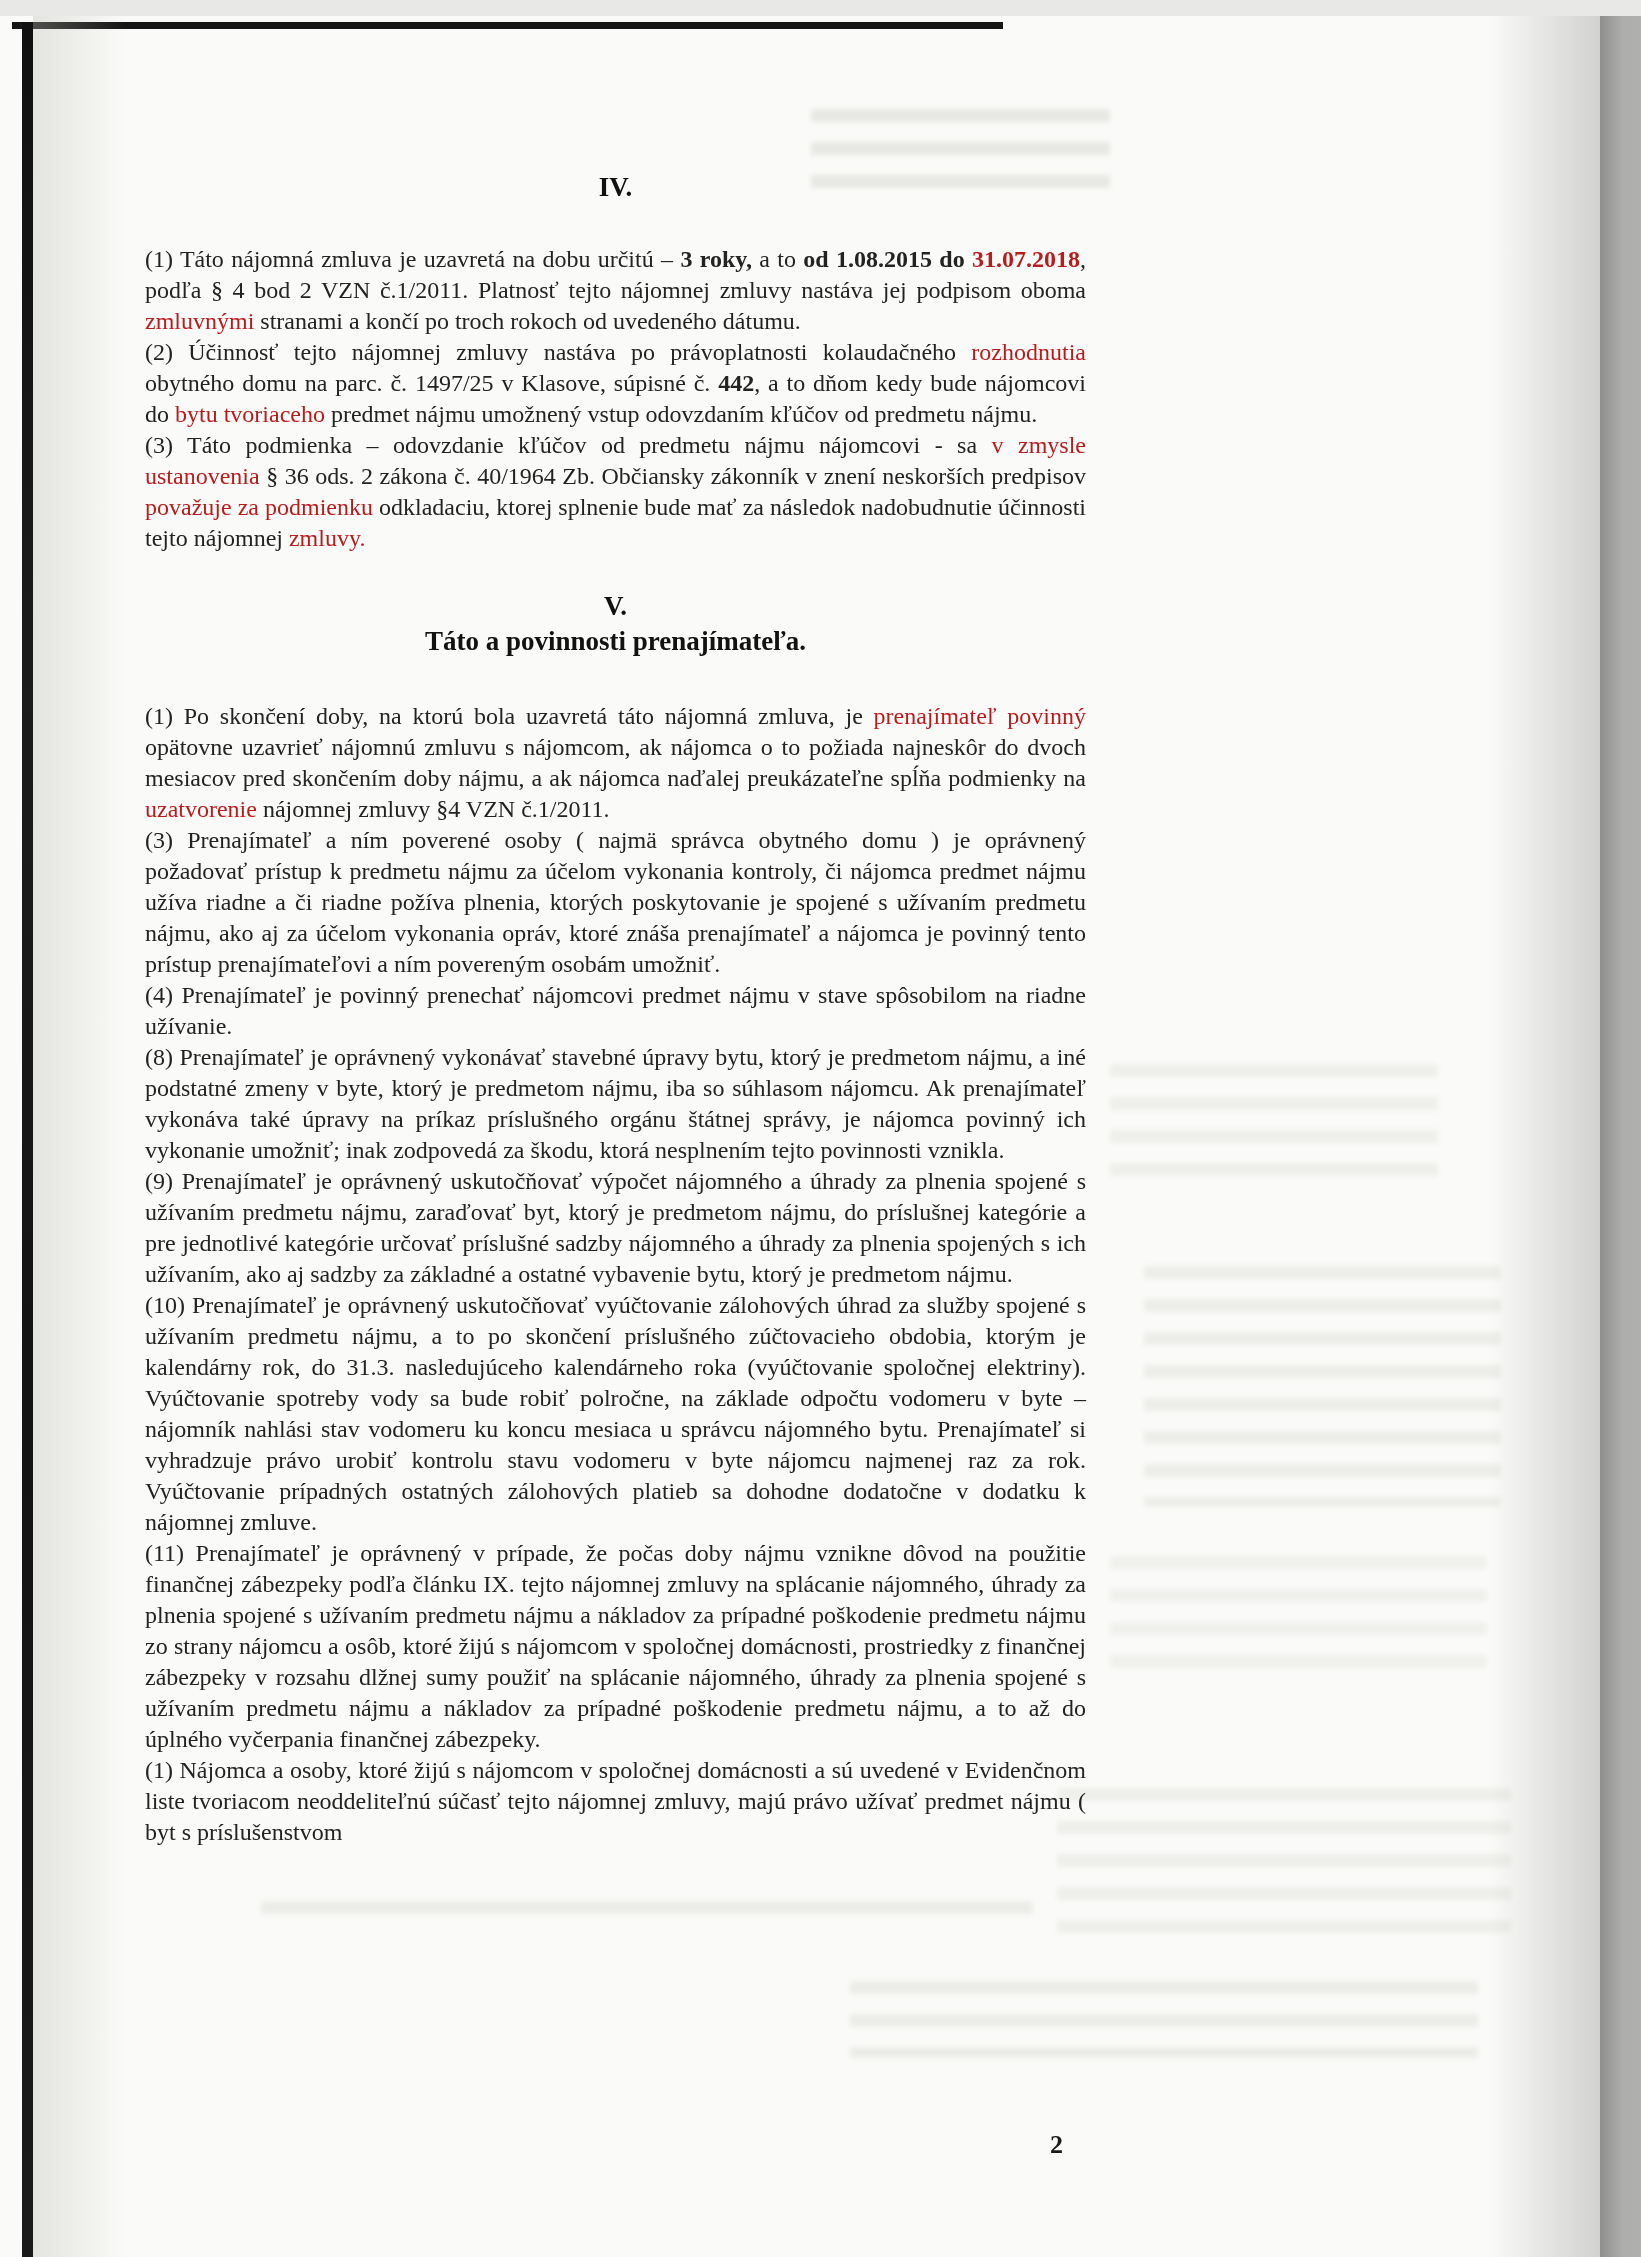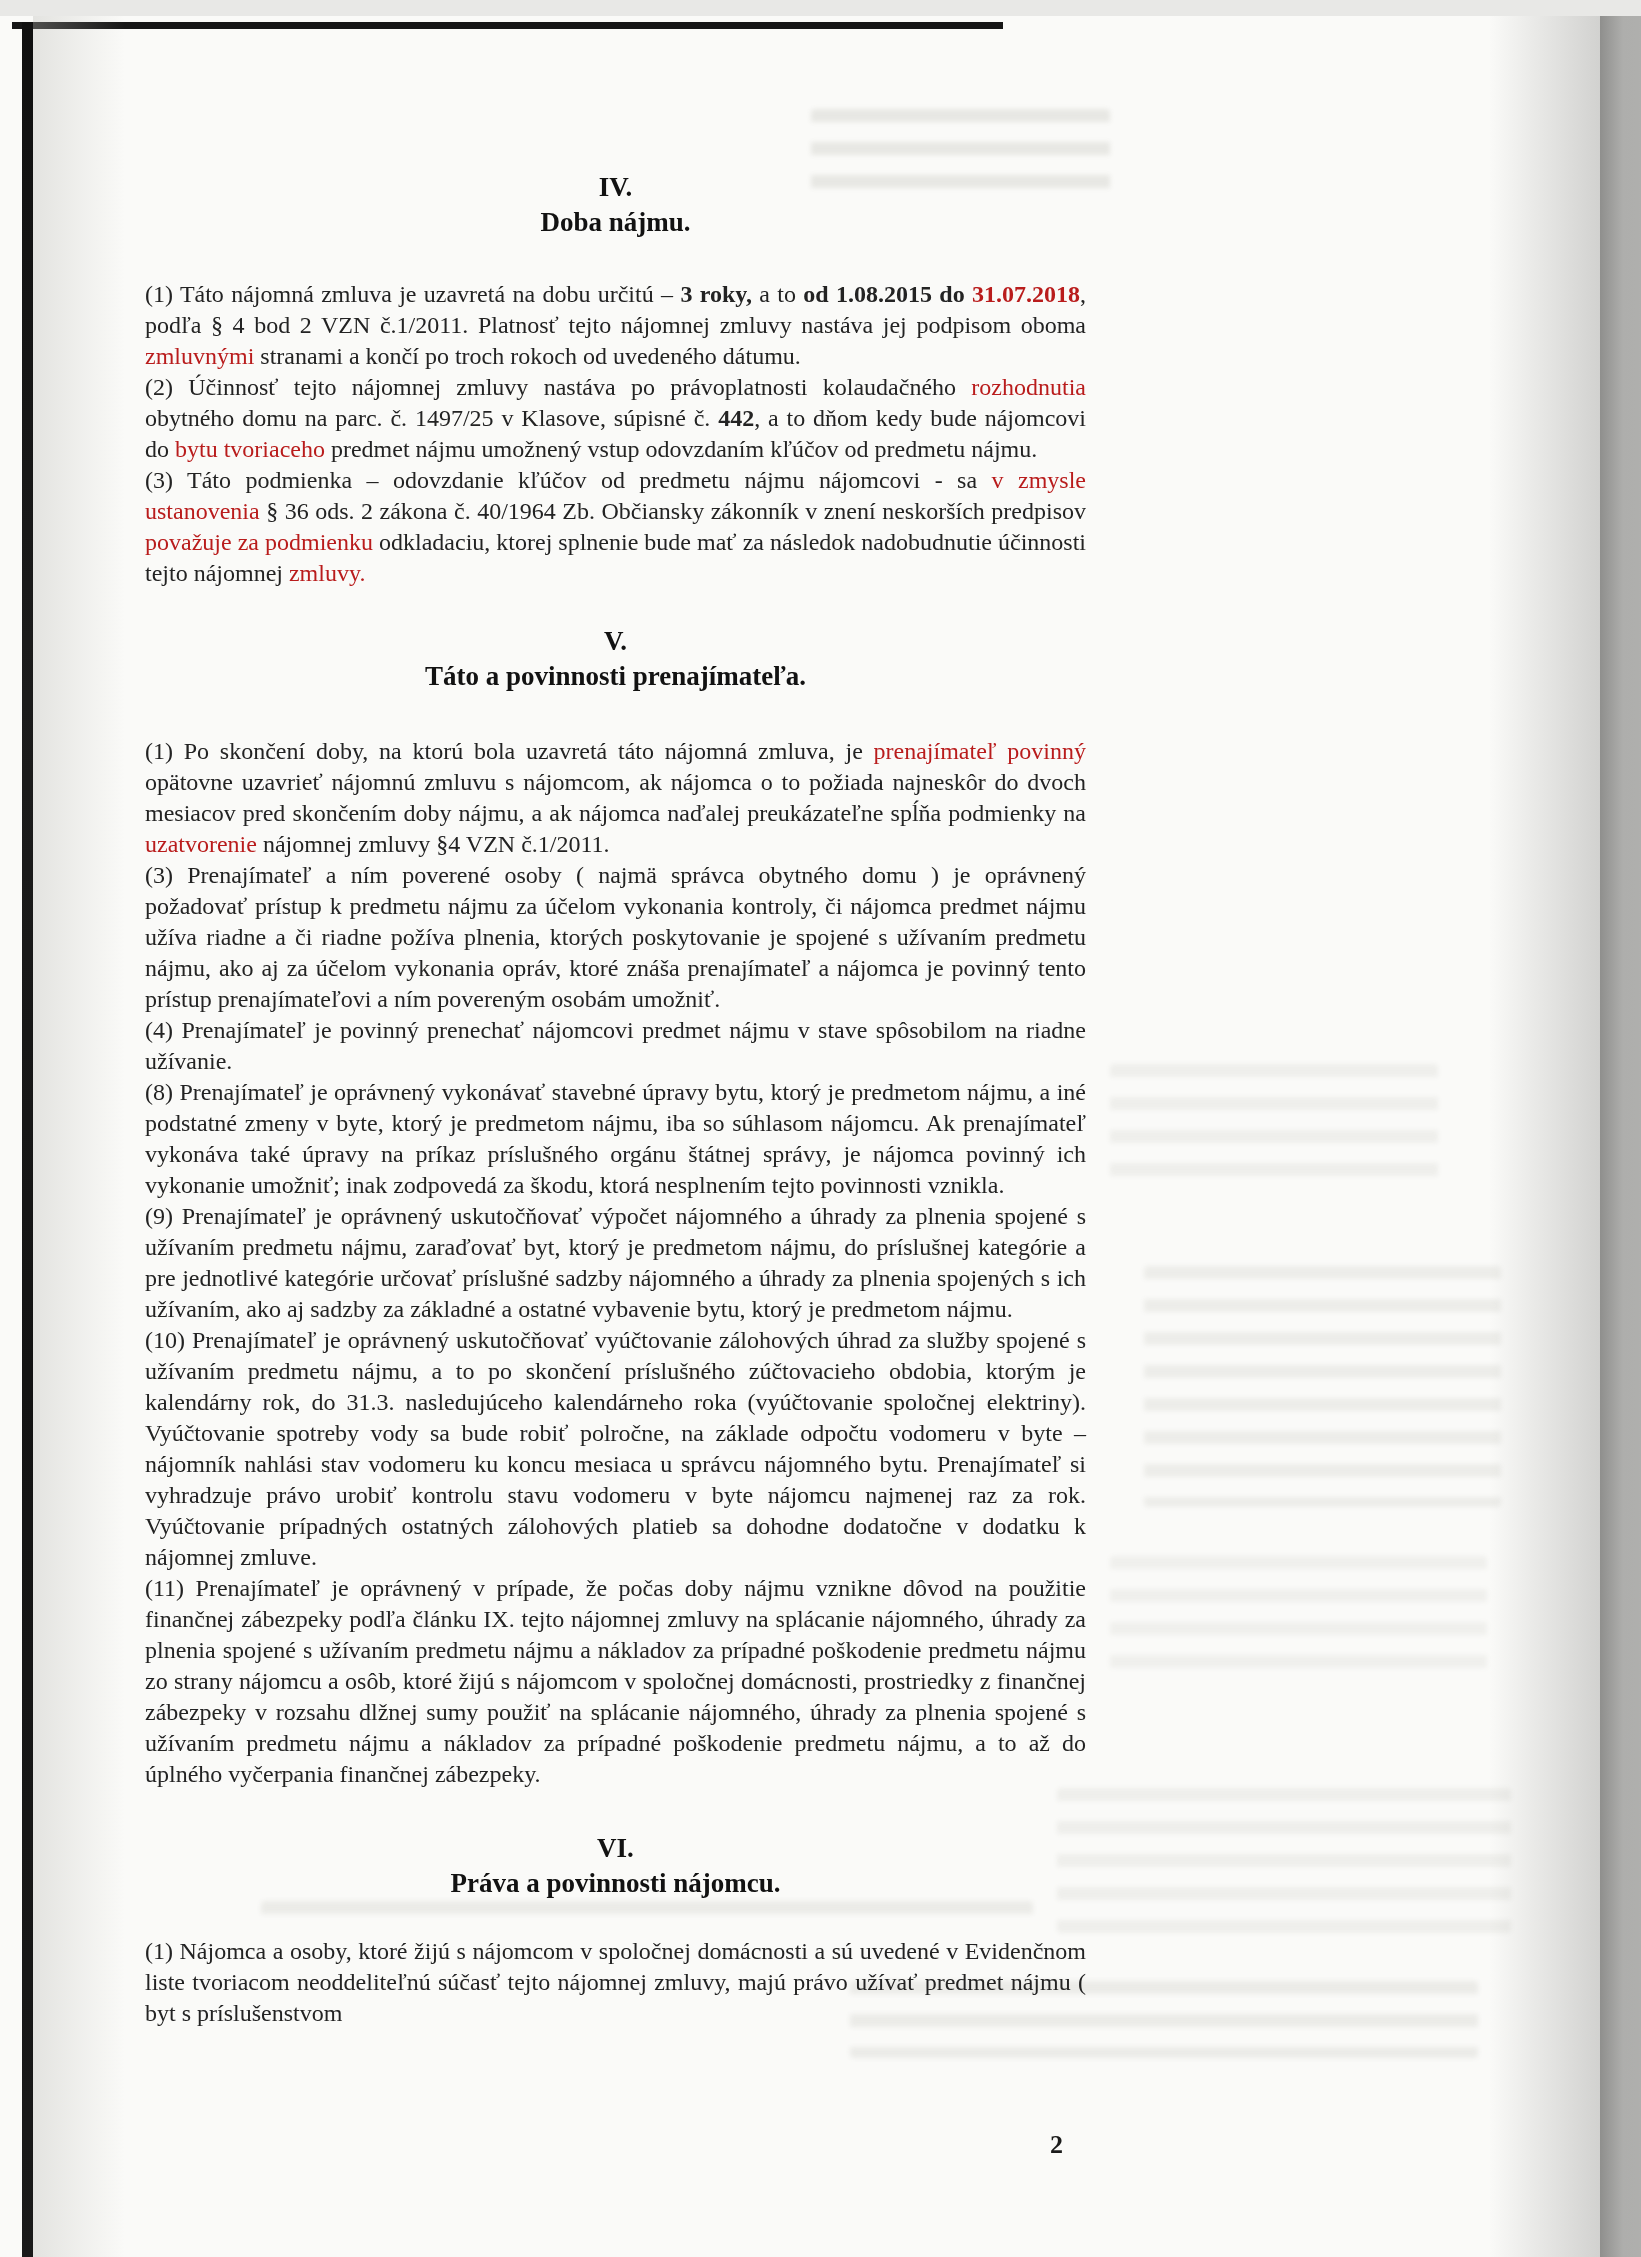--- a/index.html
+++ b/index.html
@@ -61,43 +61,38 @@
   <div class="smudge s3"></div>
   <div class="smudge s4"></div>
   <div class="smudge s5"></div>
   <div class="smudge s6"></div>
   <div class="smudge s7"></div>
 
   <div id="doc">
       <section class="sec-0">
         <div class="sec-head">
           <div>IV.</div>
-          <div>Doba nájmu.</div>
         </div>
         <p class="para"><span>(1) Táto nájomná zmluva je uzavretá na dobu určitú – </span><span class="b">3 roky,</span><span> a to </span><span class="b">od 1.08.2015 do </span><span class="b f">31.07.2018</span><span>, podľa § 4 bod 2 VZN č.1/2011.  Platnosť tejto nájomnej zmluvy nastáva jej podpisom oboma </span><span class="f">zmluvnými</span><span> stranami a končí po troch rokoch od uvedeného dátumu.</span></p>
         <p class="para"><span>(2) Účinnosť tejto nájomnej zmluvy nastáva po právoplatnosti kolaudačného </span><span class="f">rozhodnutia</span><span> obytného domu na parc. č. 1497/25 v Klasove, súpisné č. </span><span class="b">442</span><span>, a to dňom kedy bude nájomcovi do </span><span class="f">bytu tvoriaceho</span><span> predmet nájmu umožnený vstup odovzdaním kľúčov od predmetu nájmu.</span></p>
         <p class="para"><span>(3) Táto podmienka – odovzdanie kľúčov od predmetu nájmu nájomcovi - sa </span><span class="f">v zmysle ustanovenia</span><span> § 36 ods. 2 zákona č. 40/1964 Zb. Občiansky zákonník v znení neskorších predpisov </span><span class="f">považuje za podmienku</span><span> odkladaciu, ktorej splnenie bude mať za následok nadobudnutie účinnosti tejto nájomnej </span><span class="f">zmluvy.</span></p>
       </section>
       <section class="sec-1">
         <div class="sec-head">
           <div>V.</div>
           <div>Táto a povinnosti prenajímateľa.</div>
         </div>
         <p class="para"><span>(1) Po skončení doby, na ktorú bola uzavretá táto nájomná zmluva, je </span><span class="f">prenajímateľ povinný</span><span>  opätovne uzavrieť nájomnú zmluvu s nájomcom, ak nájomca o to požiada najneskôr do dvoch mesiacov pred skončením doby nájmu, a ak nájomca naďalej preukázateľne spĺňa podmienky na </span><span class="f">uzatvorenie</span><span> nájomnej zmluvy  §4 VZN č.1/2011.</span></p>
         <p class="para"><span>(3) Prenajímateľ a ním poverené osoby ( najmä správca obytného domu ) je oprávnený požadovať prístup k predmetu nájmu za účelom vykonania kontroly, či nájomca predmet nájmu užíva riadne a či riadne požíva plnenia, ktorých poskytovanie je spojené s užívaním predmetu nájmu, ako aj za účelom vykonania opráv, ktoré znáša prenajímateľ a nájomca je povinný tento prístup prenajímateľovi a ním povereným osobám umožniť.</span></p>
         <p class="para"><span>(4) Prenajímateľ je povinný prenechať nájomcovi predmet nájmu v stave spôsobilom na riadne užívanie.</span></p>
         <p class="para"><span>(8) Prenajímateľ je oprávnený vykonávať stavebné úpravy bytu, ktorý je predmetom nájmu, a iné podstatné zmeny v byte, ktorý je predmetom nájmu, iba so súhlasom nájomcu. Ak prenajímateľ vykonáva také úpravy na príkaz príslušného orgánu štátnej správy, je nájomca povinný ich vykonanie umožniť; inak zodpovedá za škodu, ktorá nesplnením tejto povinnosti vznikla.</span></p>
         <p class="para"><span>(9) Prenajímateľ je oprávnený uskutočňovať výpočet nájomného a úhrady za plnenia spojené s užívaním predmetu nájmu, zaraďovať byt, ktorý je predmetom nájmu, do príslušnej kategórie a pre jednotlivé kategórie určovať príslušné sadzby nájomného a úhrady za plnenia spojených s ich užívaním, ako aj sadzby za základné a ostatné vybavenie bytu, ktorý je predmetom nájmu.</span></p>
         <p class="para"><span>(10) Prenajímateľ je oprávnený uskutočňovať vyúčtovanie zálohových úhrad za služby spojené s užívaním predmetu nájmu, a to po skončení príslušného zúčtovacieho obdobia, ktorým je kalendárny rok, do 31.3. nasledujúceho kalendárneho roka (vyúčtovanie spoločnej elektriny). Vyúčtovanie spotreby vody sa bude robiť polročne, na základe odpočtu vodomeru v byte – nájomník nahlási stav vodomeru ku koncu mesiaca u správcu nájomného bytu. Prenajímateľ si vyhradzuje právo urobiť kontrolu stavu vodomeru v byte nájomcu najmenej raz za rok. Vyúčtovanie prípadných ostatných zálohových platieb sa dohodne dodatočne v dodatku k nájomnej zmluve.</span></p>
         <p class="para"><span>(11) Prenajímateľ je oprávnený v prípade, že počas doby nájmu vznikne dôvod na použitie  finančnej zábezpeky podľa článku IX. tejto nájomnej zmluvy na splácanie nájomného, úhrady za plnenia spojené s užívaním predmetu nájmu a nákladov za prípadné poškodenie predmetu nájmu zo strany nájomcu a osôb, ktoré žijú s nájomcom v spoločnej domácnosti, prostriedky z finančnej zábezpeky v rozsahu dlžnej sumy použiť na splácanie nájomného, úhrady za plnenia spojené s užívaním predmetu nájmu a nákladov za prípadné poškodenie predmetu nájmu, a to až do úplného vyčerpania finančnej zábezpeky.</span></p>
       </section>
       <section class="sec-2">
-        <div class="sec-head">
-          <div>VI.</div>
-          <div>Práva a povinnosti nájomcu.</div>
-        </div>
         <p class="para"><span>(1) Nájomca a osoby, ktoré žijú s nájomcom v spoločnej domácnosti a sú uvedené v Evidenčnom liste tvoriacom neoddeliteľnú súčasť tejto nájomnej zmluvy, majú právo užívať predmet nájmu  ( byt s príslušenstvom</span></p>
       </section>
     </div>
 
   <div class="page-number">2</div>
 </div>
 
 
 </body></html>

